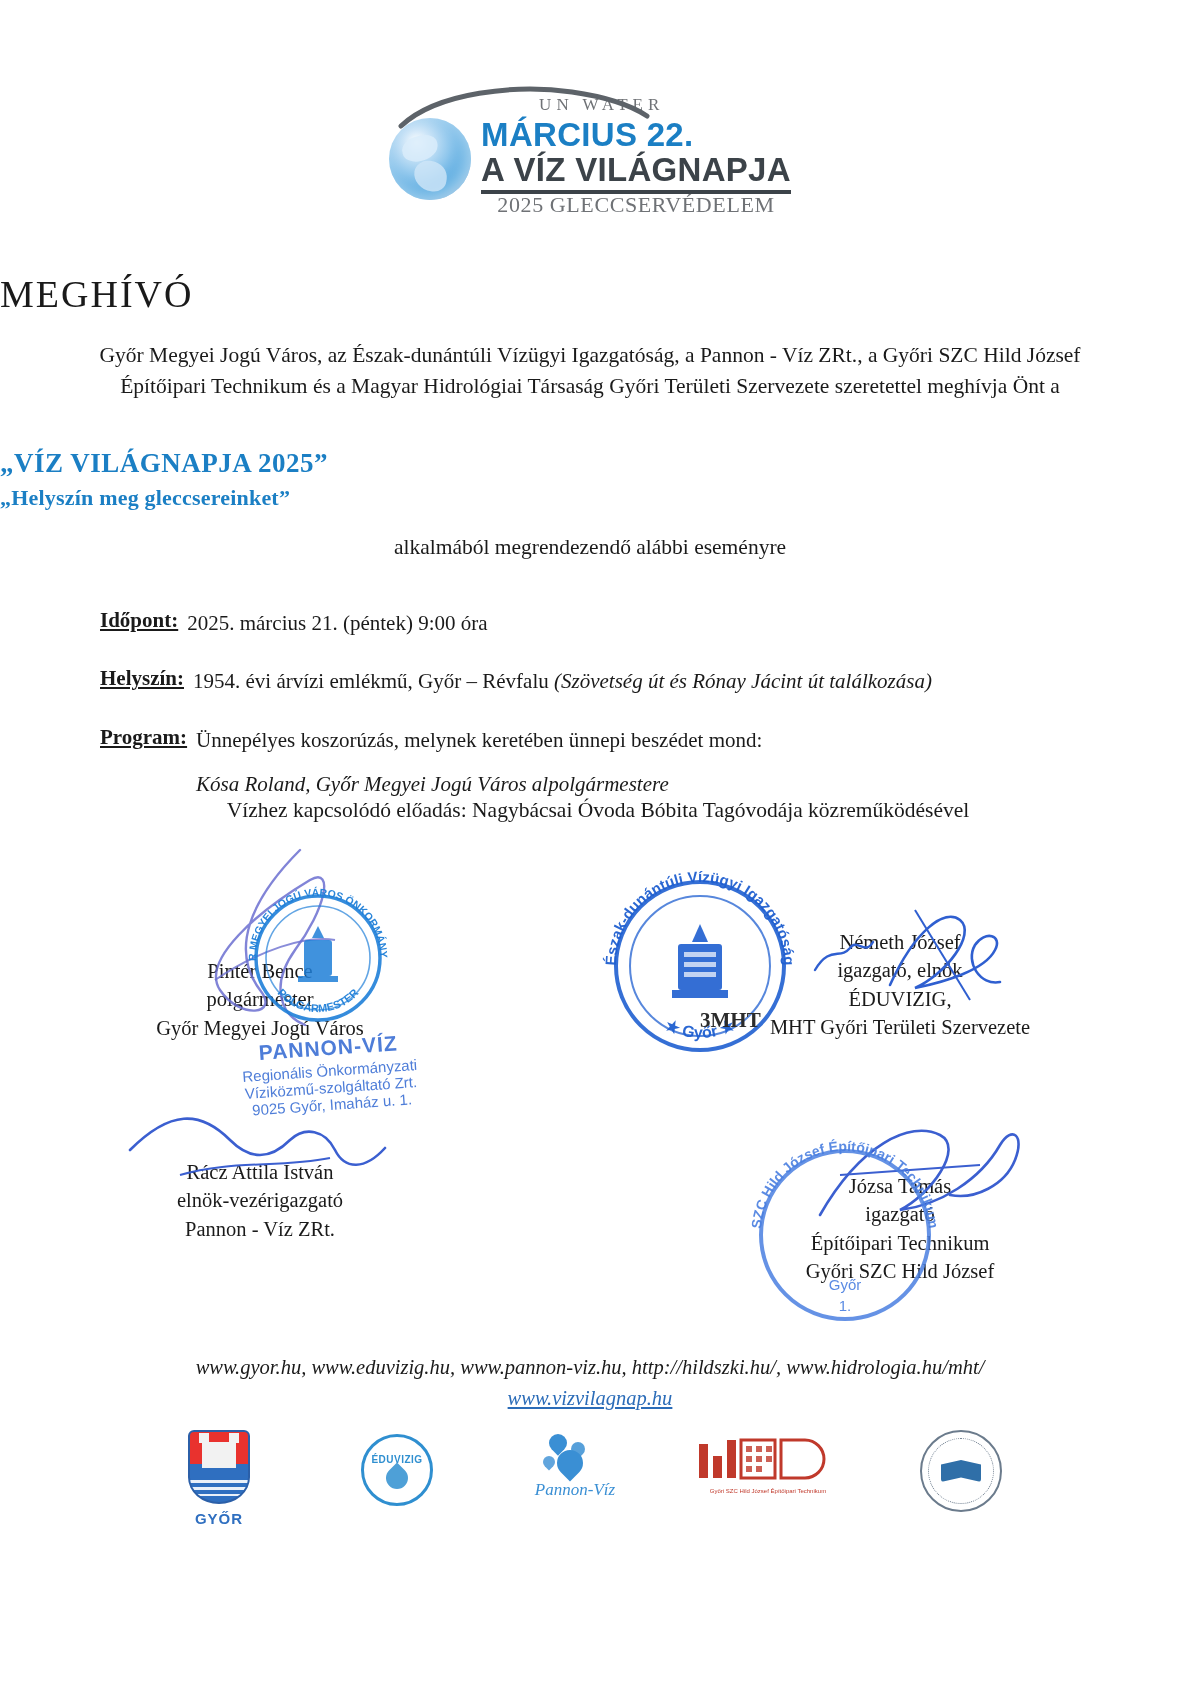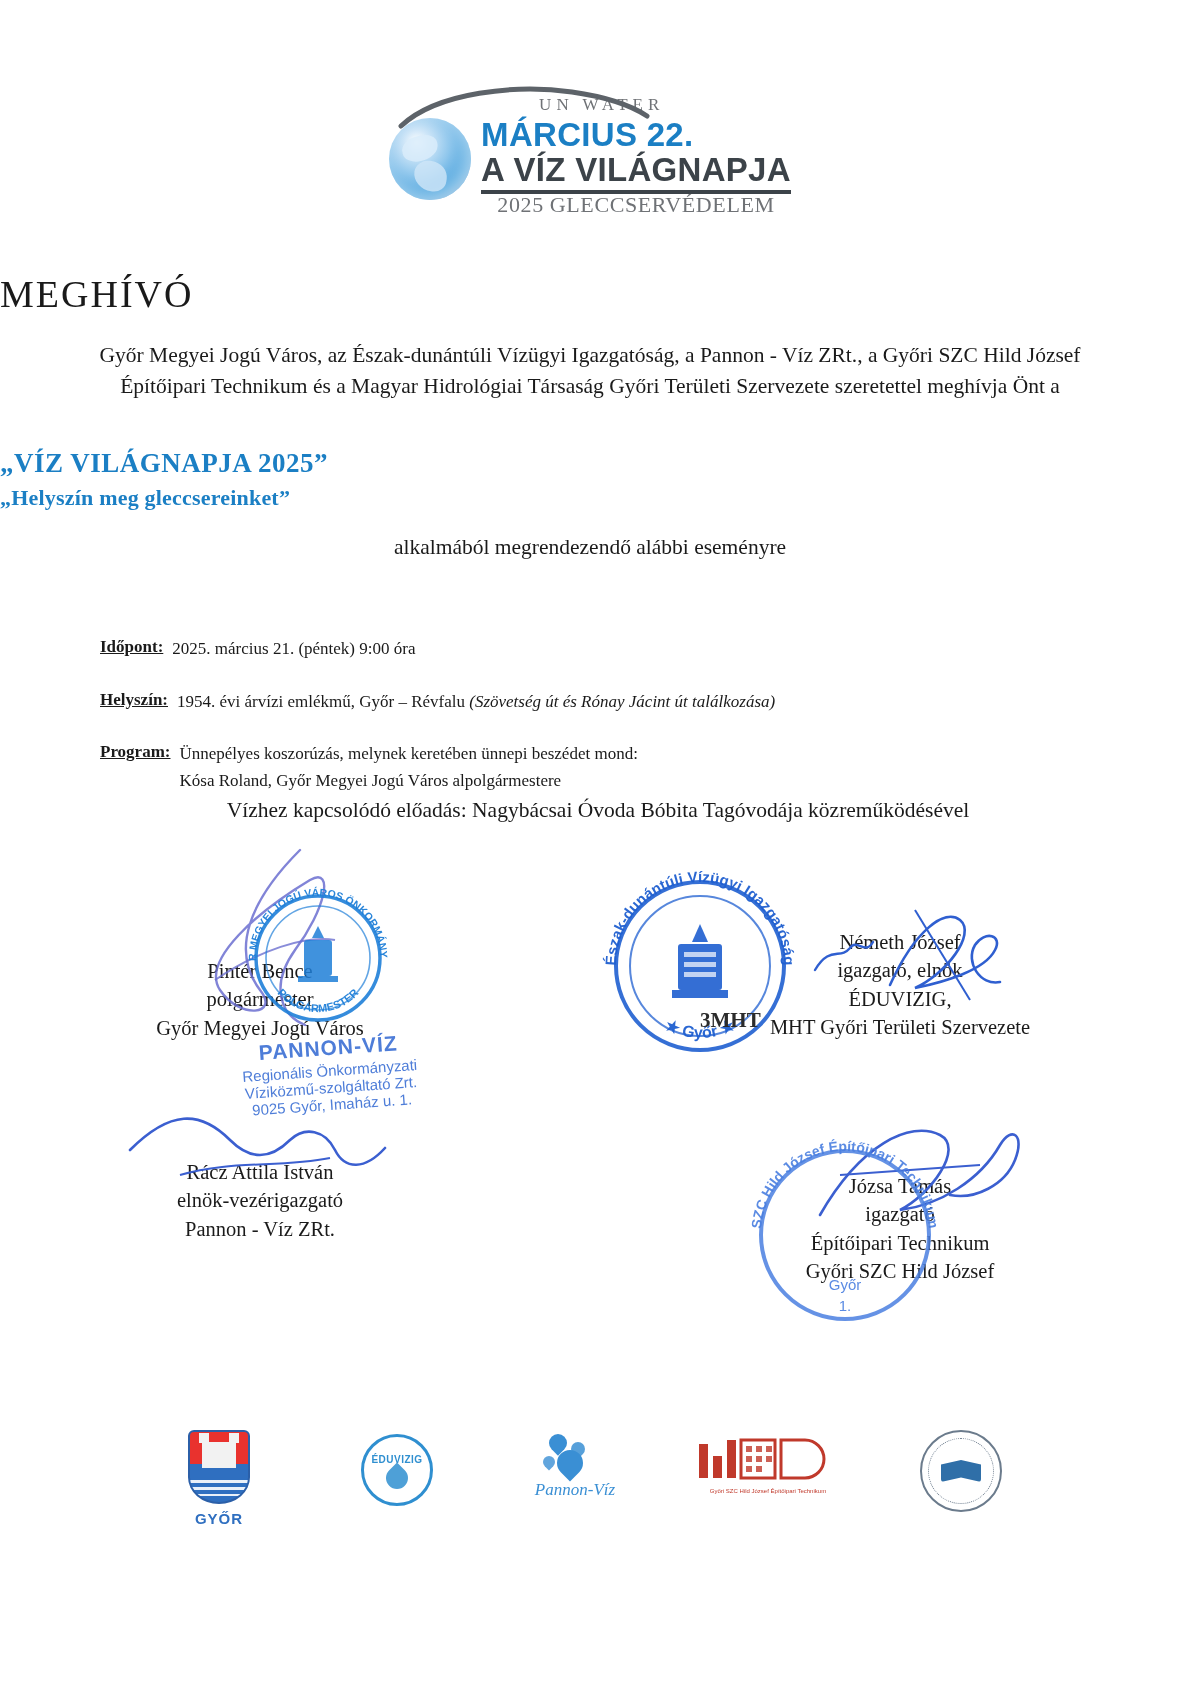--- a/index.html
+++ b/index.html
@@ -62,26 +62,26 @@
     position:absolute;top:448px;left:0;right:0;
     color:#1b7fc4;font-weight:bold;
   }
   .blue-title .bt1{font-size:27px;letter-spacing:.5px;}
   .blue-title .bt2{font-size:22px;margin-top:6px;letter-spacing:.2px;}
   .occasion{
     position:absolute;top:535px;left:0;right:0;text-align:center;font-size:21.5px;
   }
 
   
-  .details{position:absolute;top:637px;left:100px;right:80px;font-size:17px;}
+  .details{position:absolute;top:608px;left:100px;right:80px;font-size:21px;}
   .row{display:flex;align-items:flex-start;margin-bottom:28px;}
   .row .lbl{font-weight:bold;text-decoration:underline;white-space:nowrap;flex:0 0 auto;}
   .row .val{margin-left:9px;line-height:1.45;}
   .row .val .it{font-style:italic;}
-  .sub-line{margin-top:2px;}
+  .sub-line{margin-top:14px;font-style:italic;}
   .lecture{
     position:absolute;top:798px;left:0;right:0;text-align:center;font-size:21.5px;padding-left:16px;
   }
 
   
   .sig{position:absolute;text-align:center;font-size:20.5px;line-height:1.38;}
   .sig-left  {top:925px;left:60px;width:400px;margin-top:32px;}
   .sig-right {top:928px;left:690px;width:420px;}
   .sig-left2 {top:1158px;left:60px;width:400px;}
   .sig-right2{top:1172px;left:700px;width:400px;}
@@ -350,20 +350,24 @@
       <path id="arcTop3" d="M16,100 A84,84 0 0 1 184,100"></path>
     </defs>
     <circle cx="100" cy="100" r="84" fill="none" stroke="#4a7fe0" stroke-width="4" opacity=".85"></circle>
     <text font-family="Liberation Sans, sans-serif" font-size="14" font-weight="bold" fill="#4a7fe0" opacity=".9">
       <textPath href="#arcTop3" startOffset="50%" text-anchor="middle">SZC Hild József Építőipari Technikum</textPath>
     </text>
     <text x="100" y="155" text-anchor="middle" font-family="Liberation Sans, sans-serif" font-size="15" fill="#4a7fe0" opacity=".9">Győr</text>
     <text x="100" y="176" text-anchor="middle" font-family="Liberation Sans, sans-serif" font-size="15" fill="#4a7fe0" opacity=".9">1.</text>
   </svg>
 
+  <div class="footer">
+    <div>www.gyor.hu, www.eduvizig.hu, www.pannon-viz.hu, http://hildszki.hu/,  www.hidrologia.hu/mht/</div>
+    <a class="vvn" href="#">www.vizvilagnap.hu</a>
+  </div>
 
   <div class="logos">
 
     <div class="logo-item">
       <div class="gyor-crest">
         <div class="castle"></div>
         <div class="waves"></div>
       </div>
       <div class="gyor-label">GYŐR</div>
     </div>

